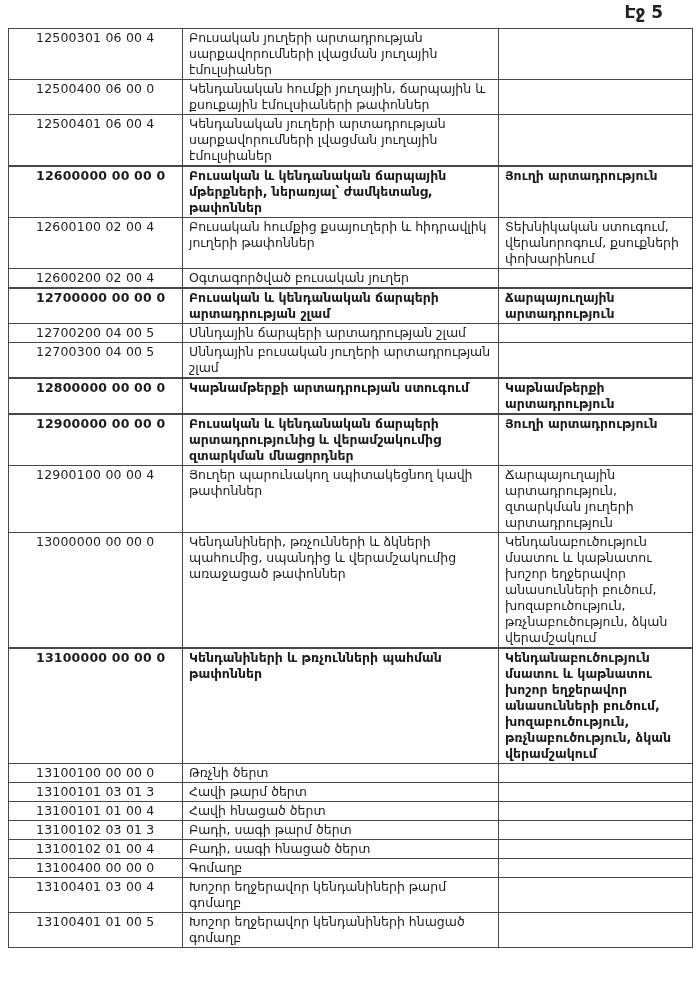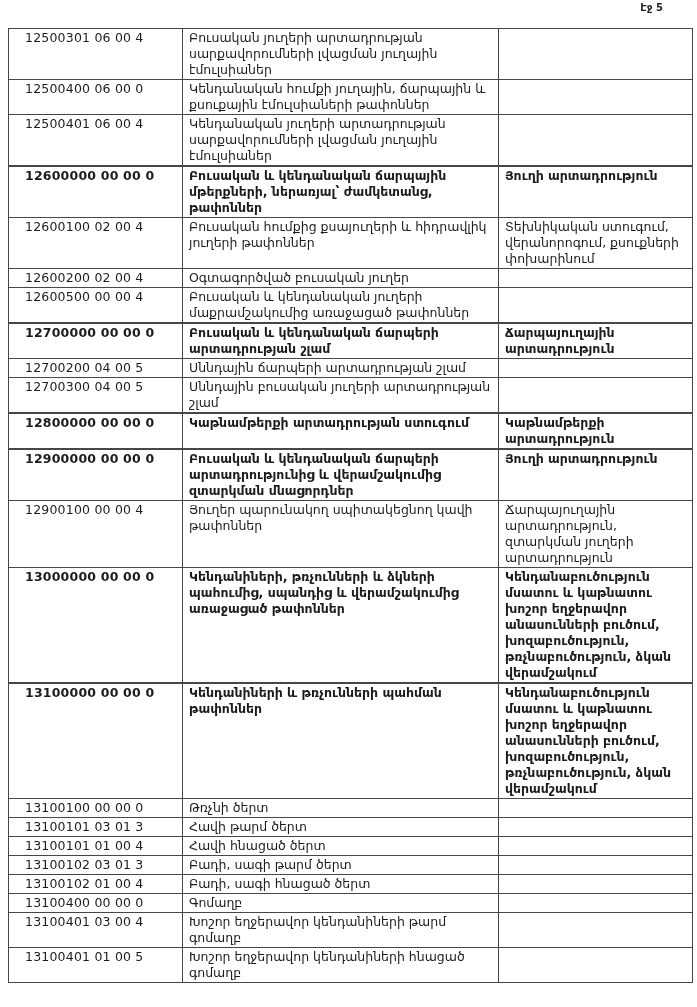--- a/index.html
+++ b/index.html
@@ -10,21 +10,21 @@
     margin: 0 auto;
     background: #ffffff;
     font-family: "DejaVu Sans", "Liberation Sans", sans-serif;
     color: #1c1c1c;
     overflow: hidden;
   }
   .page-number {
     position: absolute;
     top: 2px;
     right: 34px;
-    font-size: 10px;
+    font-size: 17px;
     font-weight: bold;
     color: #222;
   }
   table.doc-table {
     position: absolute;
     left: 8px;
     top: 28px;
     width: 684px;
     border-collapse: collapse;
     table-layout: fixed;
@@ -35,30 +35,30 @@
   table.doc-table td {
     border: 1px solid #474747;
     vertical-align: top;
     font-size: 12.5px;
     line-height: 16px;
     padding: 1px 6px 1px 6px;
     white-space: pre-line;
     overflow: hidden;
   }
   table.doc-table td.code-cell {
-    padding-left: 16px;
+    padding-left: 27px;
     white-space: nowrap;
     letter-spacing: 0.2px;
   }
   tr.group td {
     font-weight: bold;
     border-top-width: 2px;
   }
   tr.section td {
-    font-weight: bold;
+    font-weight: normal;
   }
 </style>
 </head>
 <body>
 
 <div class="page">
   <div class="page-number">Էջ 5</div>
 
   <table class="doc-table">
     <colgroup>
@@ -100,26 +100,20 @@
 յուղերի թափոններ</td>
           <td>Տեխնիկական ստուգում,
 վերանորոգում, քսուքների
 փոխարինում</td>
         </tr>
         <tr class="regular">
           <td class="code-cell">12600200 02 00 4</td>
           <td>Օգտագործված բուսական յուղեր</td>
           <td></td>
         </tr>
-        <tr class="regular">
-          <td class="code-cell">12600500 00 00 4</td>
-          <td>Բուսական և կենդանական յուղերի
-մաքրամշակումից առաջացած թափոններ</td>
-          <td></td>
-        </tr>
         <tr class="group">
           <td class="code-cell">12700000 00 00 0</td>
           <td>Բուսական և կենդանական ճարպերի
 արտադրության շլամ</td>
           <td>Ճարպայուղային
 արտադրություն</td>
         </tr>
         <tr class="regular">
           <td class="code-cell">12700200 04 00 5</td>
           <td>Սննդային ճարպերի արտադրության շլամ</td>

